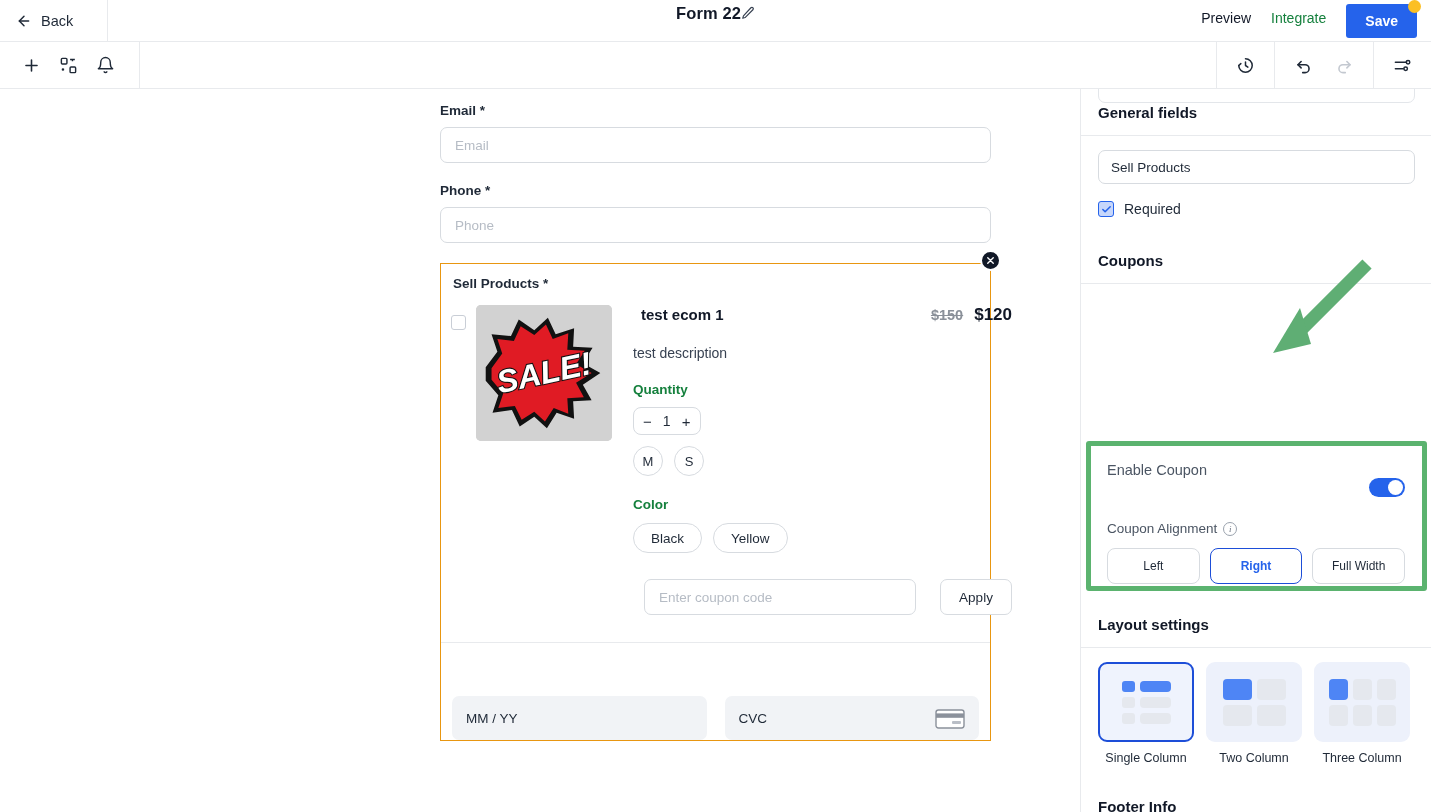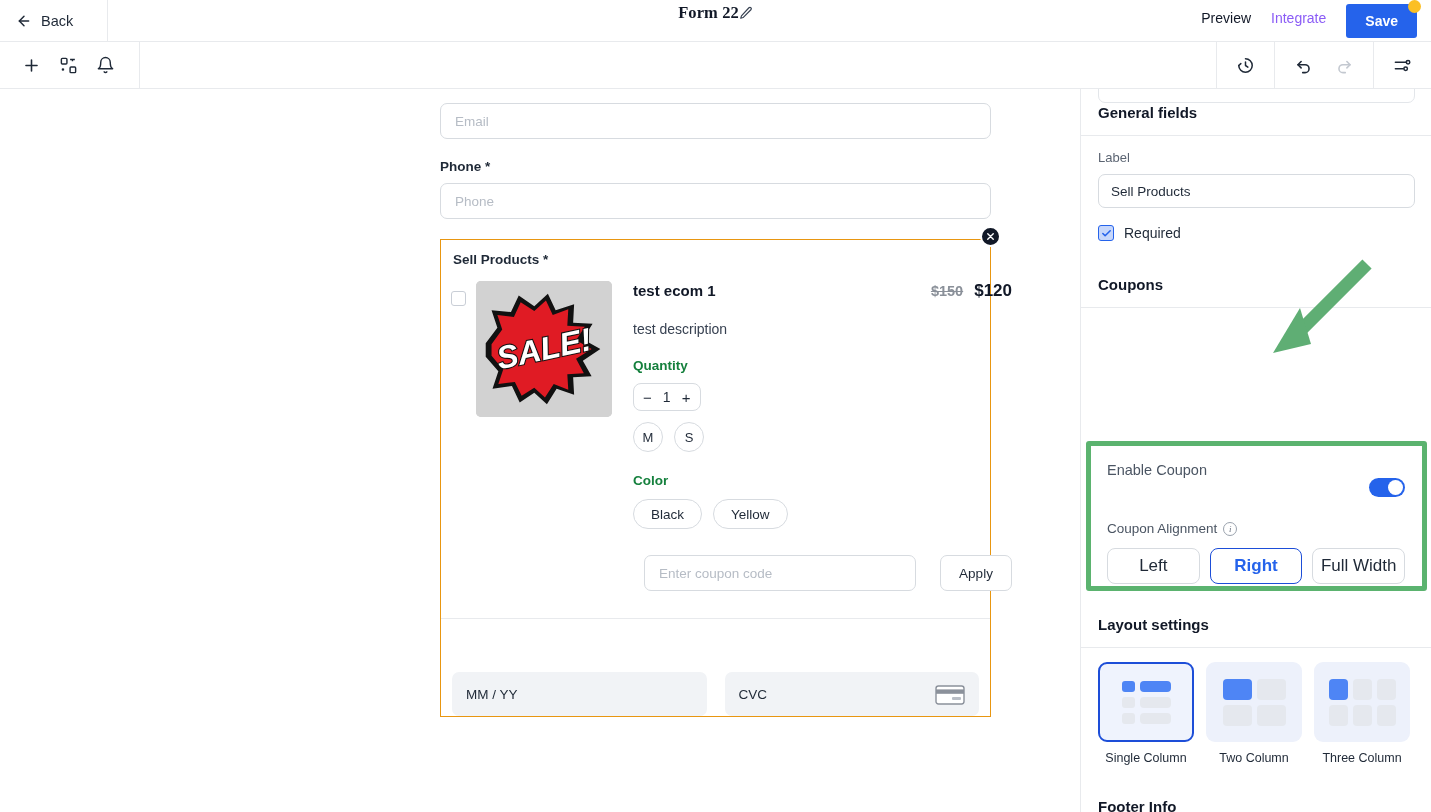--- a/index.html
+++ b/index.html
@@ -25,29 +25,28 @@
     padding-left: 16px;
     border-right: 1px solid #e8eaed;
     align-self: stretch;
   }
   .back-arrow { width: 16px; height: 16px; display: block; color: #1f2937; }
   .back-label { font-size: 14.5px; color: #1f2937; }
   .form-title-wrap {
     position: absolute; left: 0; right: 0; top: 0; height: 26px;
     display: flex; align-items: center; justify-content: center; gap: 0;
     pointer-events: none;
-    font-family: Liberation Serif, serif;
   }
   .form-title { font-size: 16.5px; font-weight: 700; color: #111827; letter-spacing: .1px; }
   .pencil-icon { width: 14px; height: 14px; color: #374151; pointer-events: auto; }
   .top-actions {
     margin-left: auto; display: flex; align-items: flex-start; gap: 0; padding-right: 14px;
   }
   .link-preview { font-size: 14px; color: #111827; padding: 6px 10px; }
-  .link-integrate { font-size: 14px; color: #8b5cf6; padding: 6px 10px; margin-right: 10px; }
+  .link-integrate { font-size: 14px; color: #15803d; padding: 6px 10px; margin-right: 10px; }
   .save-btn {
     position: relative;
     background: #2563eb; color: #fff;
     font-size: 14px; font-weight: 600;
     border: none; border-radius: 3px;
     padding: 9px 19px; cursor: pointer;
   }
   .save-dot {
     position: absolute; top: -4px; right: -4px;
     width: 13px; height: 13px; border-radius: 50%;
@@ -114,21 +113,21 @@
     border: 1px solid #c9ced6; border-radius: 3px; background: #fff; flex: 0 0 15px;
     cursor: pointer;
   }
   .prod-img {
     width: 136px; height: 136px; flex: 0 0 136px;
     background: #d2d2d2; border-radius: 5px;
     display: flex; align-items: center; justify-content: center; overflow: hidden;
   }
   .prod-main { flex: 1; padding-left: 11px; }
   .prod-head { display: flex; align-items: baseline; }
-  .prod-name { font-size: 15px; font-weight: 700; color: #111827; }
+  .prod-name { font-size: 15px; font-weight: 700; color: #111827; margin-left: 8px; }
   .prod-prices { margin-left: auto; display: flex; align-items: baseline; gap: 11px; }
   .price-old { font-size: 14.5px; font-weight: 700; color: #8a9099; text-decoration: line-through; }
   .price-new { font-size: 17px; font-weight: 700; color: #111827; }
   .prod-desc { font-size: 14px; color: #374151; margin-top: 20px; }
   .opt-label { font-size: 13.5px; font-weight: 700; color: #15803d; margin-top: 21px; }
 
   .qty-box {
     margin-top: 10px; display: inline-flex; align-items: center;
     border: 1px solid #d7dbe0; border-radius: 8px; height: 28px; padding: 0 9px; gap: 11px;
   }
@@ -233,21 +232,21 @@
   .info-icon {
     width: 14px; height: 14px; border-radius: 50%;
     border: 1px solid #9aa2ad; color: #6b7280;
     font-size: 9px; display: flex; align-items: center; justify-content: center;
     font-style: italic; font-family: "Liberation Serif", serif; cursor: pointer;
   }
   .align-row { display: flex; gap: 10px; margin-top: 12px; }
   .align-btn {
     flex: 1; height: 36px; border-radius: 8px;
     border: 1px solid #d7dbe0; background: #fff;
-    font-size: 17px; color: #1f2937; cursor: pointer;
+    font-size: 12px; color: #1f2937; cursor: pointer;
     display: flex; align-items: center; justify-content: center;
     font-family: "Liberation Sans", sans-serif;
   }
   .align-btn.active { border: 1.6px solid #1d4ed8; color: #2563eb; font-weight: 600; }
 
   
   .green-arrow { position: absolute; left: 1255px; top: 258px; z-index: 4; pointer-events: none; }
 
   .sb-after-coupons { position: absolute; left: 0; top: 512px; width: 350px; }
   .layout-row { display: flex; gap: 12px; padding: 14px 17px 0 17px; }
@@ -369,20 +368,24 @@
       </span>
     </div>
   </div>
 
   <div class="body">
 
     <div class="canvas-left">
       <div class="canvas-inner">
 
         <div style="padding-top:14px;">
+          <div class="field-label">
+            <span>Email</span>
+            <span class="req">*</span>
+          </div>
           <input class="text-input" type="text" placeholder="Email" style="">
         </div>
 
         <div style="margin-top:20px;">
           <div class="field-label">
             <span>Phone</span>
             <span class="req">*</span>
           </div>
           <input class="text-input" type="text" placeholder="Phone" style="">
         </div>
@@ -474,21 +477,20 @@
 
       </div>
     </div>
 
     <div class="sidebar">
 
       <div class="sb-clipped-input"></div>
 
       <div class="sb-section-head">General fields</div>
       <div class="sb-body">
-        <div class="sb-label">Label</div>
         <input class="sb-input" type="text" value="Sell Products" style="">
         <div class="sb-check-row">
           <span class="sb-checkbox">
             <svg viewBox="0 0 24 24" fill="none" stroke="currentColor" stroke-width="3.4" stroke-linecap="round" stroke-linejoin="round">
                 <path d="M20 6L9 17l-5-5"></path>
               </svg>
           </span>
           <span class="sb-check-label">Required</span>
         </div>
       </div>

